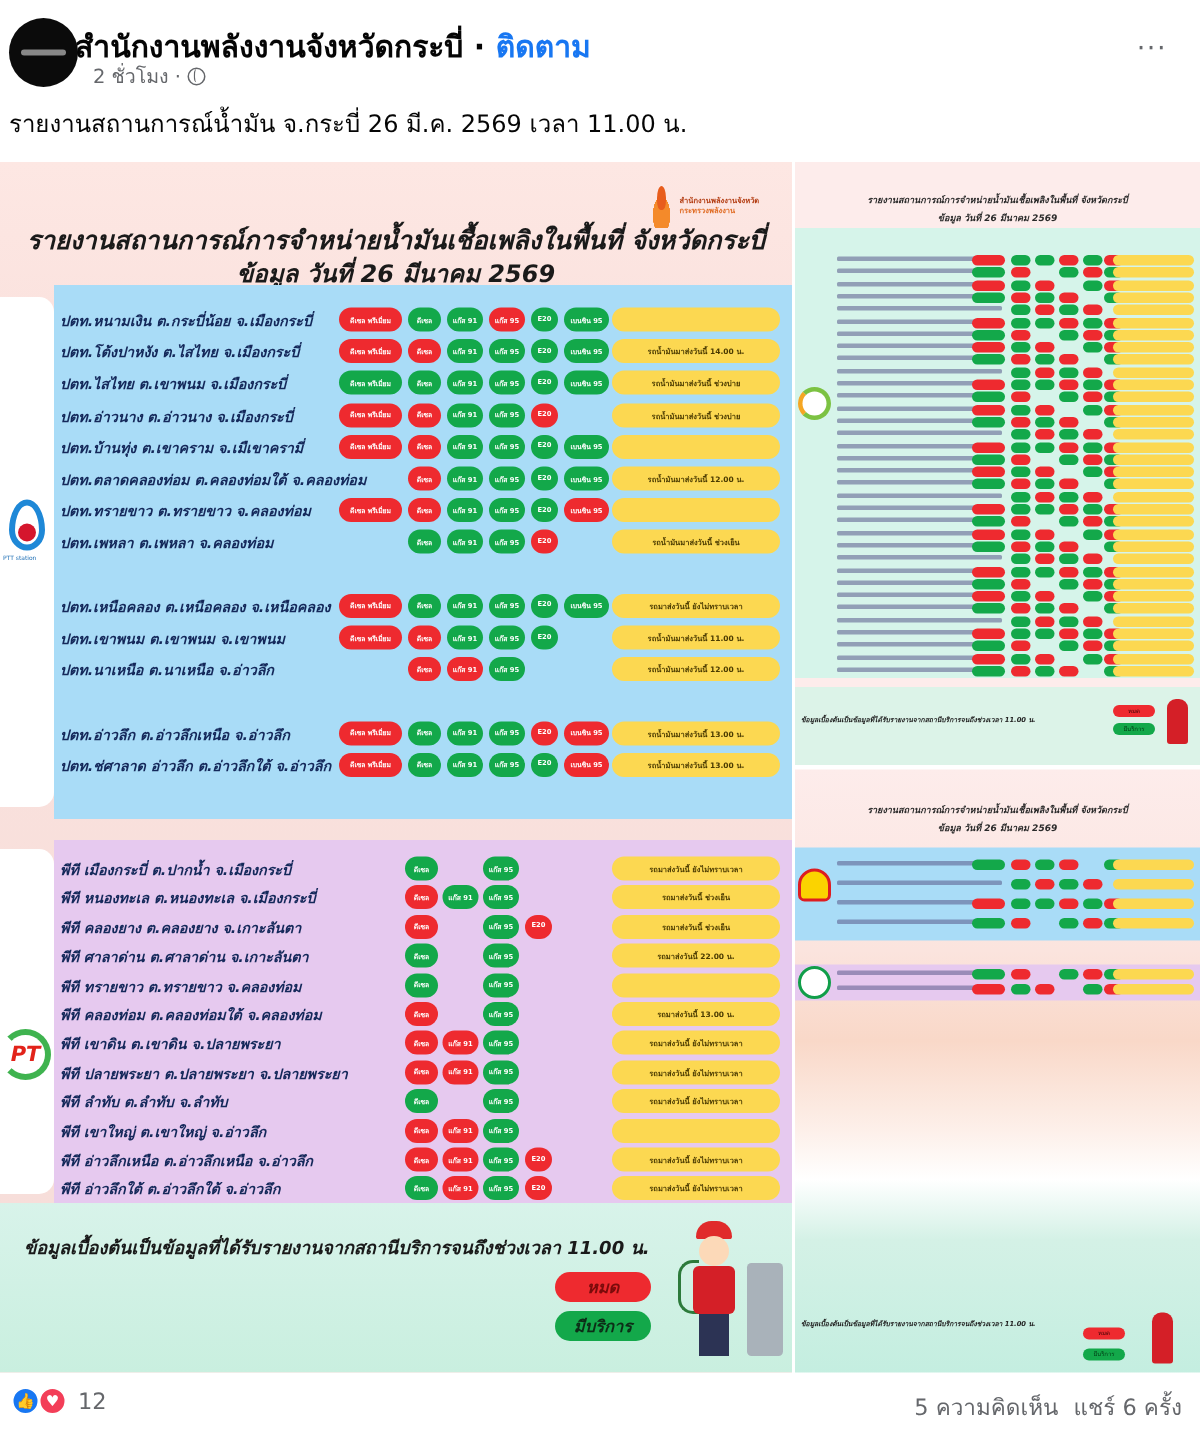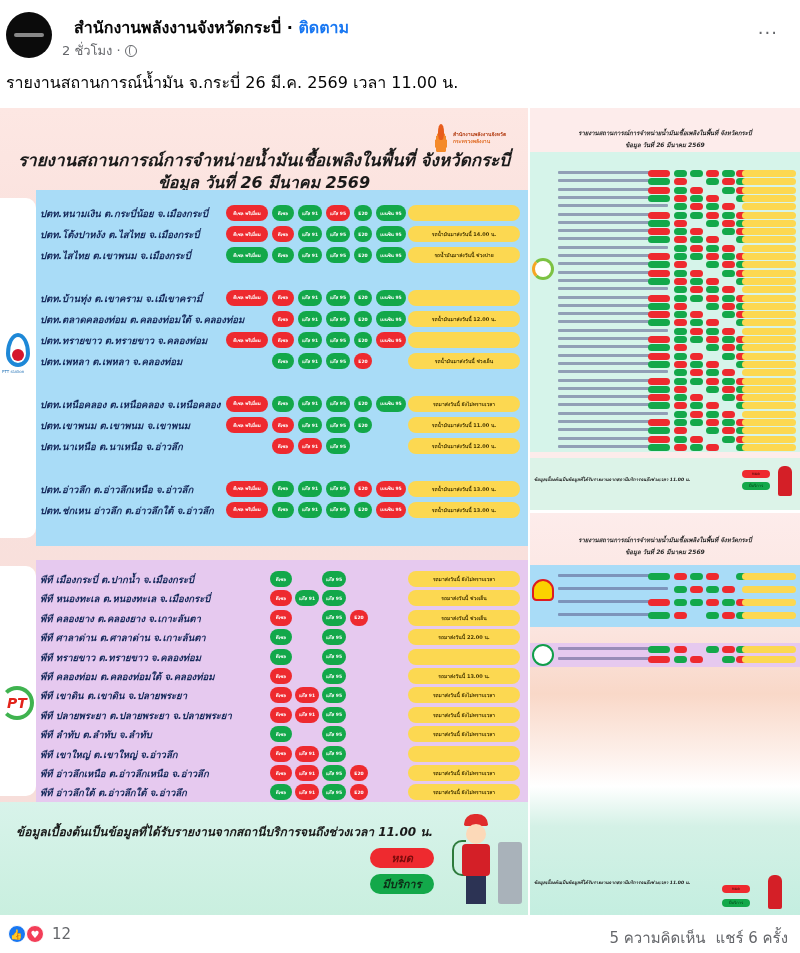--- a/index.html
+++ b/index.html
@@ -2,21 +2,21 @@
 <html><head>
 <meta charset="utf-8">
 <style>
   * { box-sizing: border-box; margin: 0; padding: 0; }
   body { width: 800px; height: 953px; background: #fff; font-family: "DejaVu Sans", sans-serif; overflow: hidden; position: relative; color: #050505; }
 
   
   .post-header { position: absolute; left: 0; top: 0; width: 800px; height: 70px; }
   .avatar { position: absolute; left: 6px; top: 12px; width: 46px; height: 46px; border-radius: 50%; background: #0b0b0b; display:flex; align-items:center; justify-content:center; }
   .avatar .mini { width: 30px; height: 4px; background:#888; border-radius: 2px; }
-  .author { position: absolute; left: 74px; top: 15px; font-size: 16px; font-weight: bold; color: #050505; white-space: nowrap; }
+  .author { position: absolute; left: 50px; top: 15px; font-size: 20px; font-weight: bold; color: #050505; white-space: nowrap; }
   .follow { color: #1877f2; font-weight: bold; }
   .meta { position: absolute; left: 62px; top: 40px; font-size: 13px; color: #65676b; display:flex; align-items:center; gap:4px; }
   .globe { width: 12px; height: 12px; border: 1.5px solid #65676b; border-radius: 50%; display:inline-block; position: relative; }
   .globe::after { content:""; position:absolute; left:3px; top:0; width:3px; height:9px; border-left:1.2px solid #65676b; border-radius: 50%; }
   .more { position: absolute; right: 22px; top: 22px; font-size: 18px; color: #65676b; letter-spacing: 1px; cursor: pointer; }
   .caption { position: absolute; left: 6px; top: 70px; font-size: 16px; color: #050505; }
 
   
   .gallery { position: absolute; left: 0; top: 108px; width: 800px; height: 807px; }
   .main-img { position: absolute; left: 0; top: 0; width: 528px; height: 807px; background: linear-gradient(180deg, #fde7e3 0%, #fbe3df 12%, #f6ddd9 100%); overflow: hidden; }
@@ -146,20 +146,29 @@
         <div class="row" style="top: 56.4px;">
           <div class="station">ปตท.ไสไทย ต.เขาพนม จ.เมืองกระบี่</div>
           <div class="pill g" style="left: 190px; width: 42px;">ดีเซล พรีเมี่ยม</div>
           <div class="pill g" style="left: 236px; width: 22px;">ดีเซล</div>
           <div class="pill g" style="left: 262px; width: 24px;">แก๊ส 91</div>
           <div class="pill g" style="left: 290px; width: 24px;">แก๊ส 95</div>
           <div class="pill g" style="left: 318px; width: 18px;">E20</div>
           <div class="pill g" style="left: 340px; width: 30px;">เบนซิน 95</div>
           <div class="note">รถน้ำมันมาส่งวันนี้ ช่วงบ่าย</div>
         </div>
+        <div class="row" style="top: 77.6px;">
+          <div class="station">ปตท.อ่าวนาง ต.อ่าวนาง จ.เมืองกระบี่</div>
+          <div class="pill r" style="left: 190px; width: 42px;">ดีเซล พรีเมี่ยม</div>
+          <div class="pill r" style="left: 236px; width: 22px;">ดีเซล</div>
+          <div class="pill g" style="left: 262px; width: 24px;">แก๊ส 91</div>
+          <div class="pill g" style="left: 290px; width: 24px;">แก๊ส 95</div>
+          <div class="pill r" style="left: 318px; width: 18px;">E20</div>
+          <div class="note">รถน้ำมันมาส่งวันนี้ ช่วงบ่าย</div>
+        </div>
         <div class="row" style="top: 98.8px;">
           <div class="station">ปตท.บ้านทุ่ง ต.เขาคราม จ.เมืเขาครามี่</div>
           <div class="pill r" style="left: 190px; width: 42px;">ดีเซล พรีเมี่ยม</div>
           <div class="pill r" style="left: 236px; width: 22px;">ดีเซล</div>
           <div class="pill g" style="left: 262px; width: 24px;">แก๊ส 91</div>
           <div class="pill g" style="left: 290px; width: 24px;">แก๊ส 95</div>
           <div class="pill g" style="left: 318px; width: 18px;">E20</div>
           <div class="pill g" style="left: 340px; width: 30px;">เบนซิน 95</div>
           <div class="note"></div>
         </div>
@@ -220,21 +229,21 @@
           <div class="station">ปตท.อ่าวลึก ต.อ่าวลึกเหนือ จ.อ่าวลึก</div>
           <div class="pill r" style="left: 190px; width: 42px;">ดีเซล พรีเมี่ยม</div>
           <div class="pill g" style="left: 236px; width: 22px;">ดีเซล</div>
           <div class="pill g" style="left: 262px; width: 24px;">แก๊ส 91</div>
           <div class="pill g" style="left: 290px; width: 24px;">แก๊ส 95</div>
           <div class="pill r" style="left: 318px; width: 18px;">E20</div>
           <div class="pill r" style="left: 340px; width: 30px;">เบนซิน 95</div>
           <div class="note">รถน้ำมันมาส่งวันนี้ 13.00 น.</div>
         </div>
         <div class="row" style="top: 310.8px;">
-          <div class="station">ปตท.ช่กเหน อ่าวลึก ต.อ่าวลึกใต้ จ.อ่าวลึก</div>
+          <div class="station">ปตท.ช่ศาลาด อ่าวลึก ต.อ่าวลึกใต้ จ.อ่าวลึก</div>
           <div class="pill r" style="left: 190px; width: 42px;">ดีเซล พรีเมี่ยม</div>
           <div class="pill g" style="left: 236px; width: 22px;">ดีเซล</div>
           <div class="pill g" style="left: 262px; width: 24px;">แก๊ส 91</div>
           <div class="pill g" style="left: 290px; width: 24px;">แก๊ส 95</div>
           <div class="pill g" style="left: 318px; width: 18px;">E20</div>
           <div class="pill r" style="left: 340px; width: 30px;">เบนซิน 95</div>
           <div class="note">รถน้ำมันมาส่งวันนี้ 13.00 น.</div>
         </div>
       </div>
 

